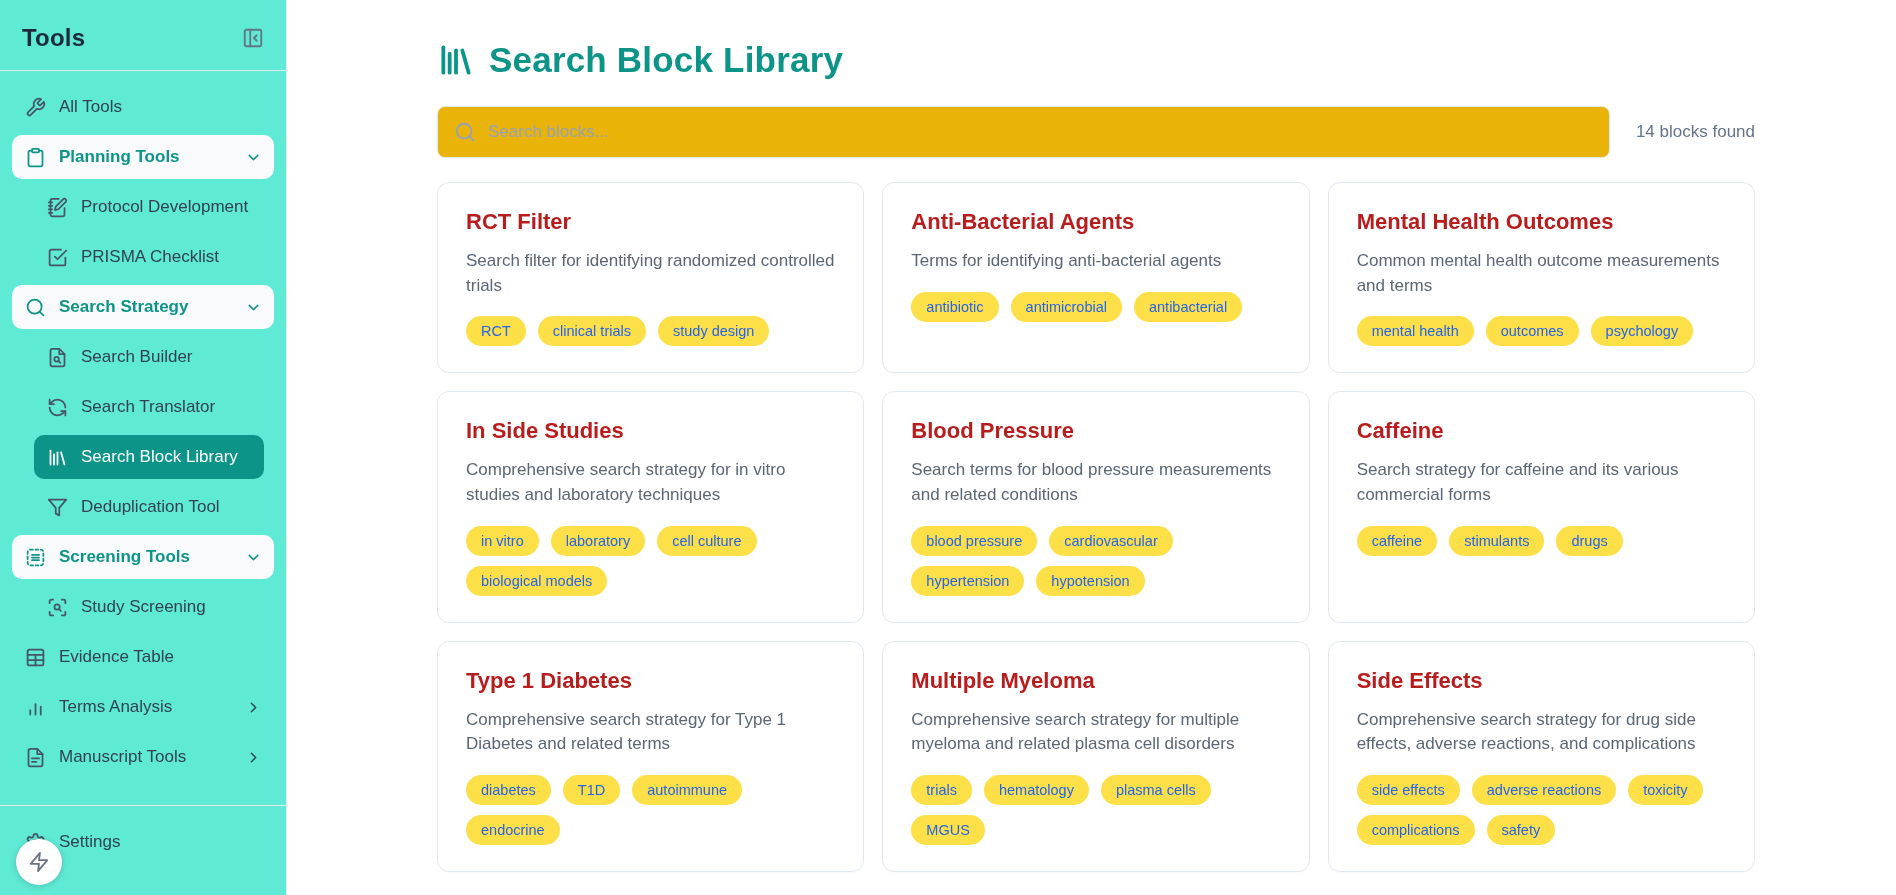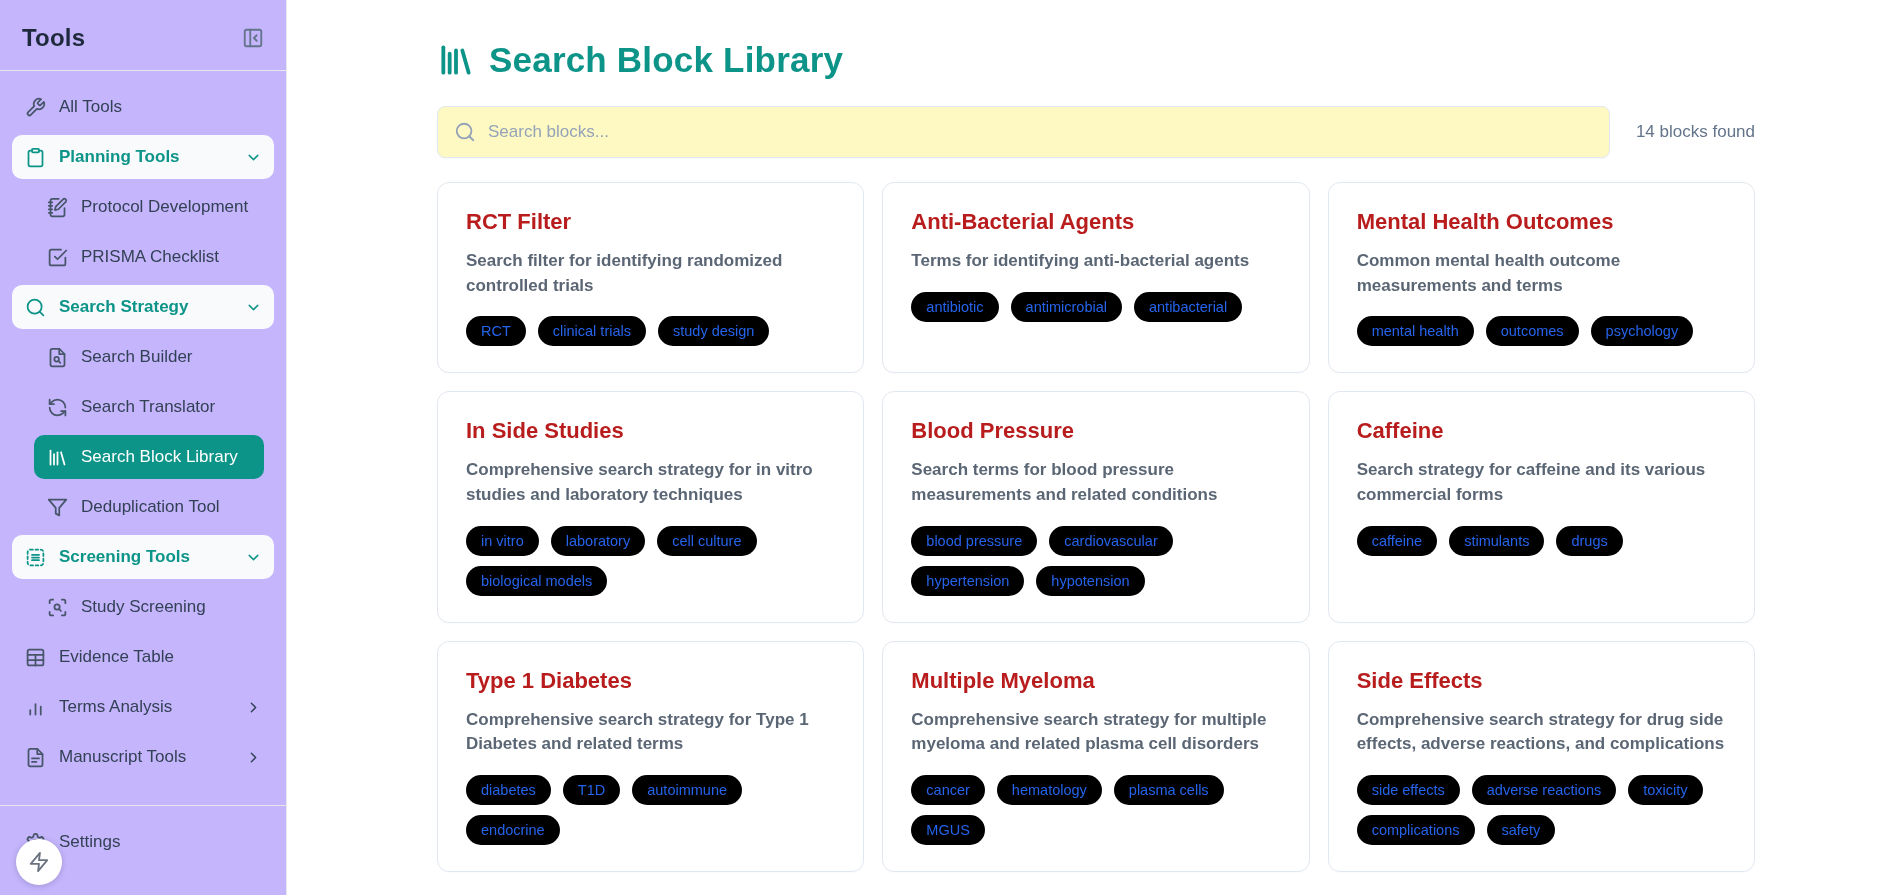--- a/index.html
+++ b/index.html
@@ -2,21 +2,21 @@
 <html><head>
 <meta charset="utf-8">
 <style>
   * { margin:0; padding:0; box-sizing:border-box; }
   html,body { width:1896px; height:895px; overflow:hidden; background:#ffffff;
     font-family:"Liberation Sans","DejaVu Sans",sans-serif; color:#1e293b; }
 
   .app { display:flex; width:100%; height:100%; }
 
   
-  .sidebar { width:287px; min-width:287px; height:100%; background:#c4b5fd;
+  .sidebar { width:287px; min-width:287px; height:100%; background:#5eead4;
     border-right:1px solid #e5e7eb; display:flex; flex-direction:column; position:relative; }
   .sidebar-header { display:flex; align-items:center; justify-content:space-between;
     padding:24px 20px 18px 22px; }
   .sidebar-title { font-size:24px; font-weight:700; color:#1e293b; letter-spacing:.2px; }
   .collapse-btn { width:26px; height:26px; color:#64748b; cursor:pointer; display:flex;
     align-items:center; justify-content:center; }
   .sidebar-divider { height:1px; background:#e5e7eb; }
   .nav { padding:14px 12px 0 12px; display:flex; flex-direction:column; gap:6px; }
   .nav-item { display:flex; align-items:center; gap:13px; height:44px; border-radius:10px;
     padding:0 12px; font-size:17px; color:#334155; cursor:pointer; }
@@ -45,35 +45,35 @@
   
   .main { flex:1; height:100%; overflow:hidden; }
   .content { width:1318px; margin:0 auto 0 150px; padding-top:40px; }
 
   .page-header { display:flex; align-items:center; gap:14px; margin-bottom:26px; }
   .page-title-icon { color:#0d9488; width:38px; height:38px; }
   .page-title { font-size:35px; font-weight:700; color:#0d9488; letter-spacing:.2px; }
 
   .search-row { display:flex; align-items:center; gap:26px; margin-bottom:24px; }
   .search-box { flex:1; height:52px; border:1px solid #e2e8f0; border-radius:8px;
-    background:#fef9c3; display:flex; align-items:center; padding:0 16px; gap:12px;
+    background:#eab308; display:flex; align-items:center; padding:0 16px; gap:12px;
     box-shadow:0 1px 2px rgba(0,0,0,.03); }
   .search-box .search-icon { color:#94a3b8; width:22px; height:22px; flex:none; }
   .search-box input { border:none; outline:none; flex:1; font-size:17px;
     font-family:"Liberation Sans","DejaVu Sans",sans-serif; color:#1e293b; background:transparent; }
   .search-box input::placeholder { color:#94a3b8; }
   .results-count { font-size:17px; color:#64748b; white-space:nowrap; }
 
   .grid { display:grid; grid-template-columns:repeat(3,1fr); gap:18px; }
   .card { background:#ffffff; border:1px solid #e2e8f0; border-radius:12px;
     padding:26px 28px; box-shadow:0 1px 2px rgba(0,0,0,.02); cursor:pointer; }
   .card h3 { font-size:22px; font-weight:700; color:#b91c1c; margin-bottom:14px; }
-  .card p { font-size:17px; line-height:1.45; color:#5b6675; margin-bottom:18px;font-weight:bold; }
+  .card p { font-size:17px; line-height:1.45; color:#5b6675; margin-bottom:18px; }
   .tags { display:flex; flex-wrap:wrap; gap:10px 12px; }
-  .tag { background:#000000; color:#2563eb; font-size:14.5px; padding:7px 15px;
+  .tag { background:#fde047; color:#2563eb; font-size:14.5px; padding:7px 15px;
     border-radius:9999px; white-space:nowrap; }
 </style>
 </head>
 <body>
 
 <div class="app">
 
   <aside class="sidebar">
     <div class="sidebar-header">
       <div class="sidebar-title">Tools</div>
@@ -370,21 +370,21 @@
               <span class="tag">diabetes</span>
               <span class="tag">T1D</span>
               <span class="tag">autoimmune</span>
               <span class="tag">endocrine</span>
             </div>
           </div>
           <div class="card">
             <h3>Multiple Myeloma</h3>
             <p>Comprehensive search strategy for multiple myeloma and related plasma cell disorders</p>
             <div class="tags">
-              <span class="tag">cancer</span>
+              <span class="tag">trials</span>
               <span class="tag">hematology</span>
               <span class="tag">plasma cells</span>
               <span class="tag">MGUS</span>
             </div>
           </div>
           <div class="card">
             <h3>Side Effects</h3>
             <p>Comprehensive search strategy for drug side effects, adverse reactions, and complications</p>
             <div class="tags">
               <span class="tag">side effects</span>

